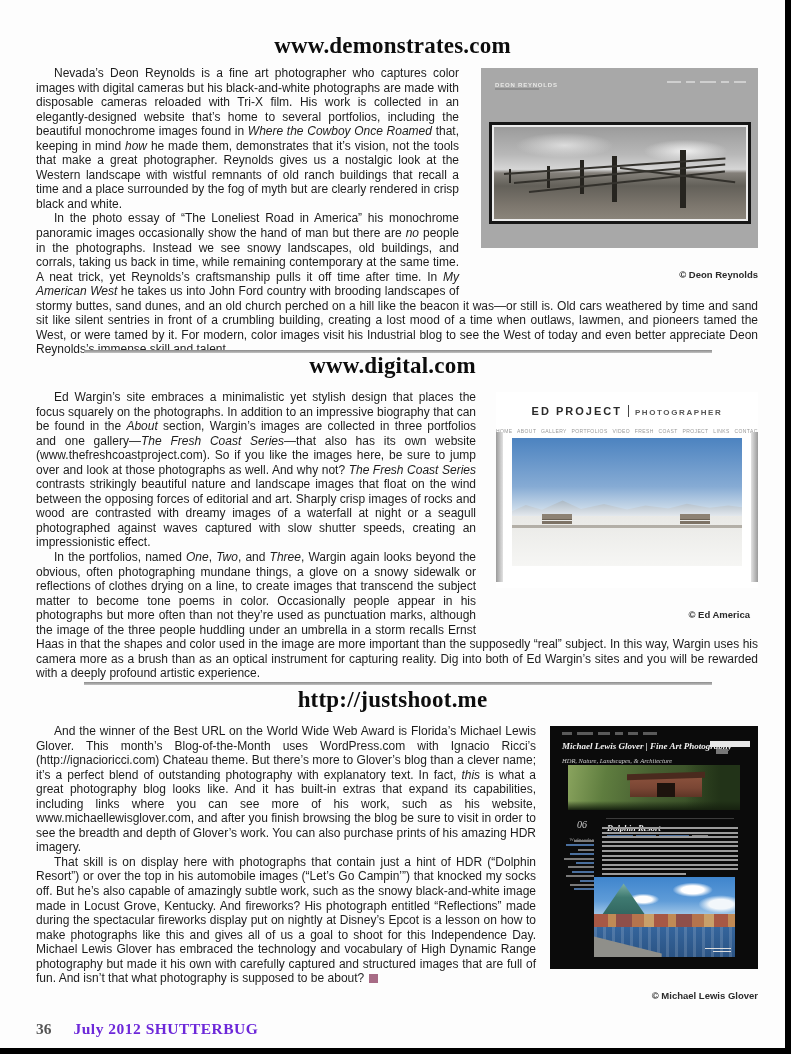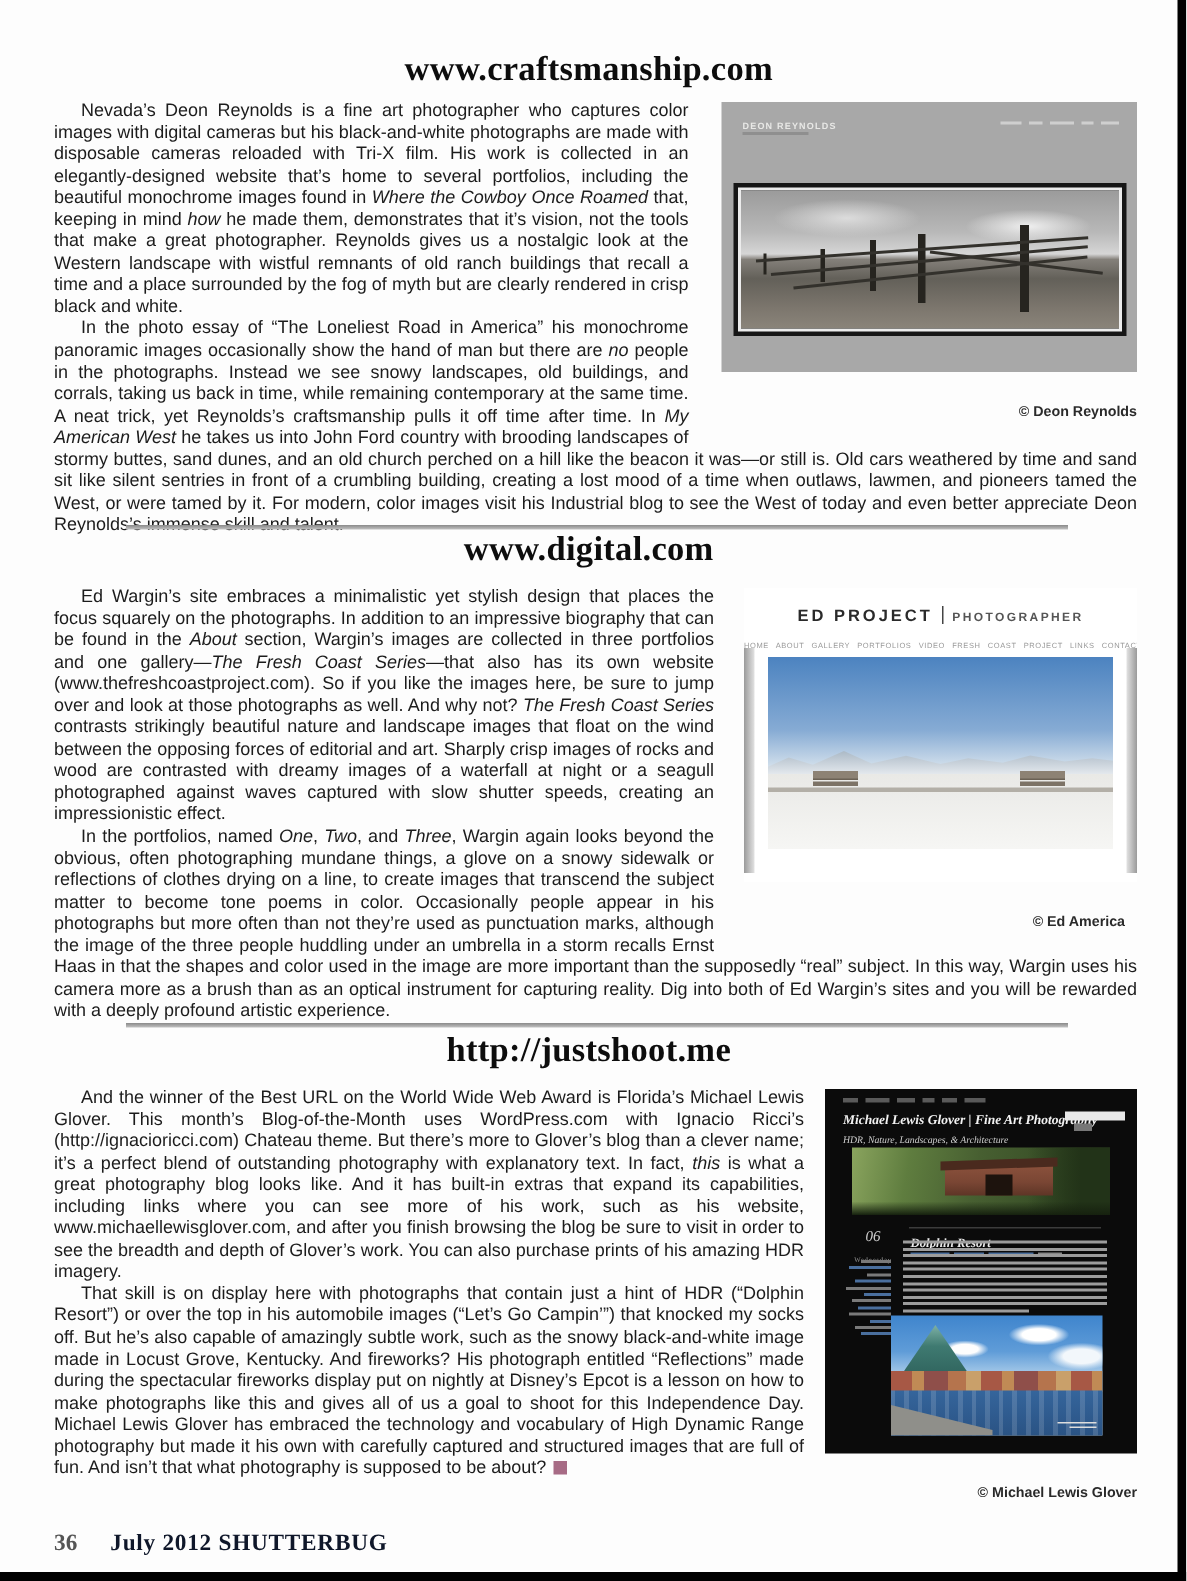--- a/index.html
+++ b/index.html
@@ -151,28 +151,28 @@
       clip-path:polygon(0 15%,100% 85%,100% 100%,0 100%);}
   .dp-wm{position:absolute;right:4px;bottom:5px;width:26px;}
   .dp-wm i{display:block;height:1.5px;background:#ddd;margin-top:1.5px;}
   .dp-wm i:last-child{width:70%;margin-left:30%;}
 
   .endmark{display:inline-block;width:9px;height:9px;background:#a76b85;margin-left:5px;
            vertical-align:-1px;}
 
   .footer{position:absolute;left:36px;top:1020px;font-family:"Liberation Serif", serif;
           font-weight:700;font-size:15.5px;color:#555;}
-  .footer .issue{margin-left:22px;color:#0f172a;letter-spacing:.5px;}
+  .footer .issue{margin-left:22px;color:#6d28d9;letter-spacing:.5px;}
 </style>
 </head>
 <body>
 
 <div class="page">
 
-  <h1 class="sec-head" id="h1">www.craftsmanship.com</h1>
+  <h1 class="sec-head" id="h1">www.demonstrates.com</h1>
 
   <div class="sec-body" id="b1">
     <div class="floatbox f1">
       <div class="dr-site">
         <div class="dr-brand">DEON REYNOLDS</div>
         <div class="dr-sub"></div>
         <div class="dr-nav">
             <i></i>
             <i></i>
             <i></i>

